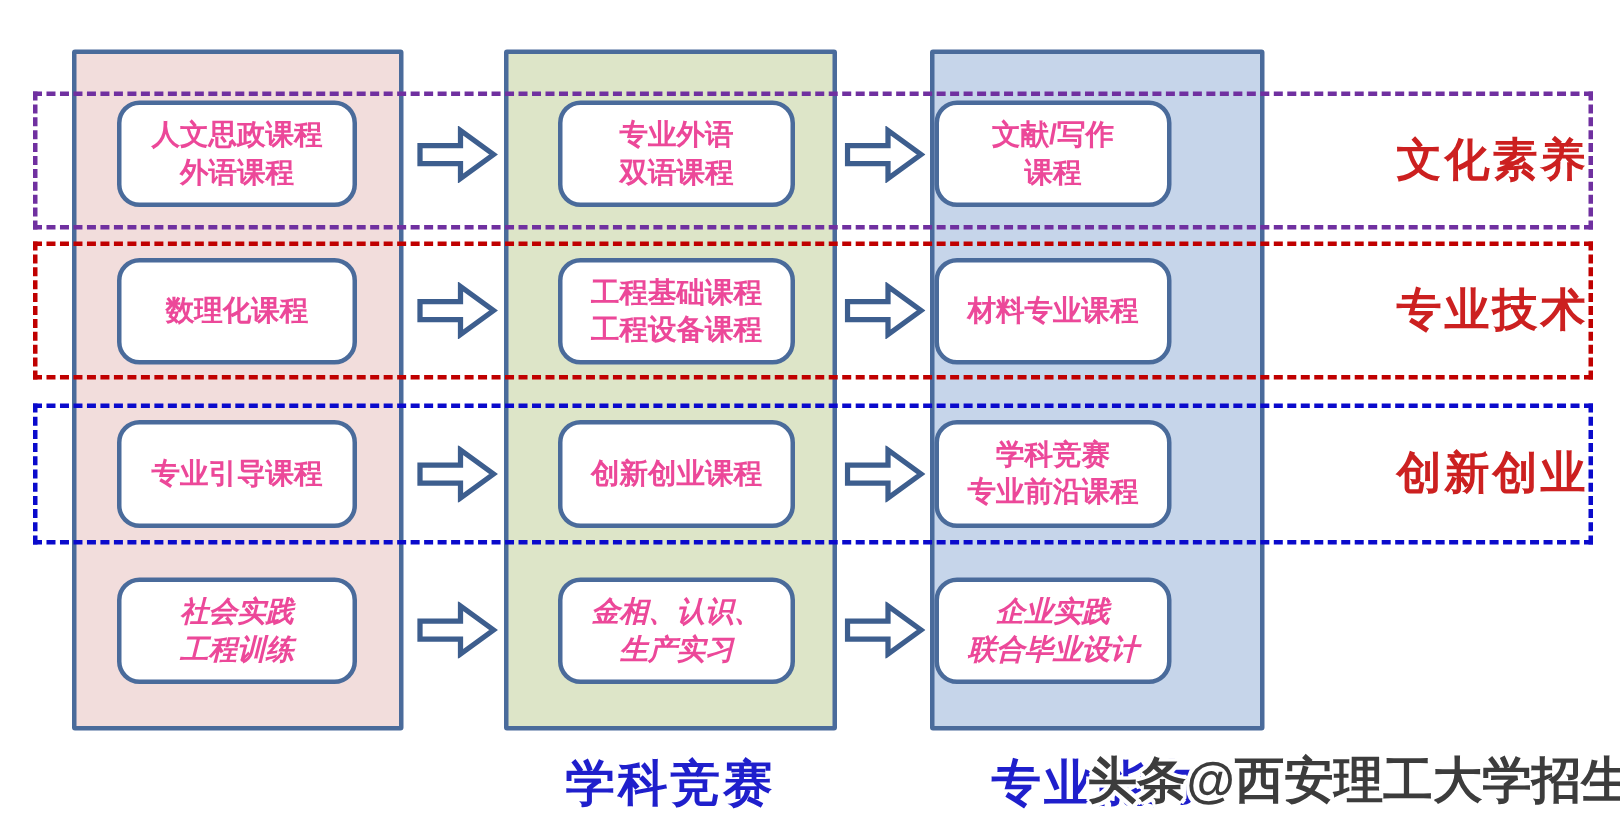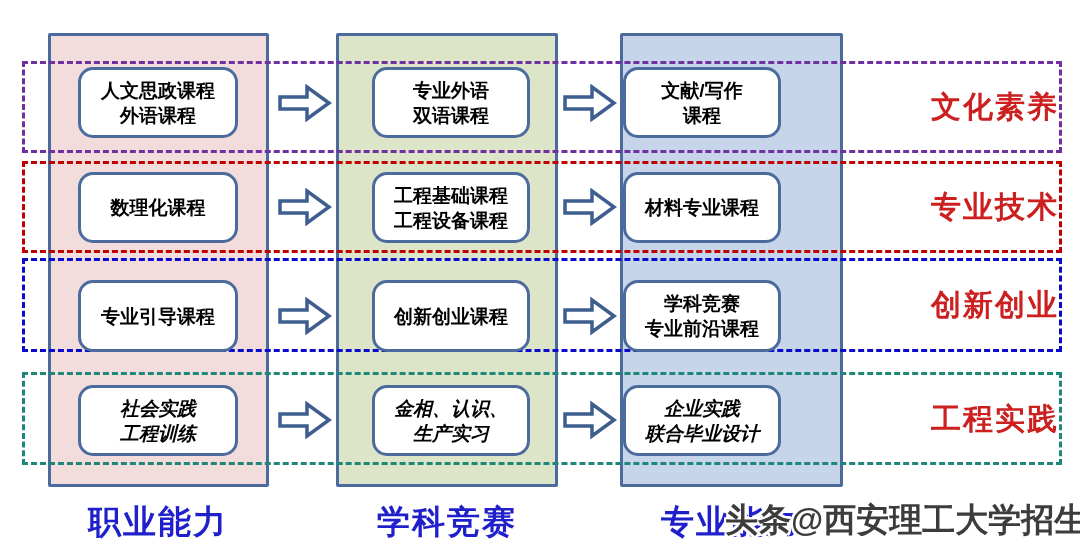--- a/index.html
+++ b/index.html
@@ -23,42 +23,42 @@
 
   
   .band{
     position:absolute;left:22px;width:1040px;
     border:3px dashed;
     box-sizing:border-box;
     background:transparent;
   }
   .band-1{top:61px;height:92px;border-color:#7030A0;}
   .band-2{top:161px;height:92px;border-color:#C00000;}
-  .band-3{top:258px;height:94px;border-color:#0A0ACC;}
+  .band-3{top:269px;height:94px;border-color:#0A0ACC;}
   .band-4{top:372px;height:93px;border-color:#1E8878;}
   .band-label{
     position:absolute;right:0;top:50%;
     transform:translateY(-50%);
     width:220px;text-align:right;
     font-size:30px;font-weight:bold;
     color:#CC2020;letter-spacing:2px;
     white-space:nowrap;
   }
 
   
   .box{
     position:absolute;
     background:#ffffff;
     border:3px solid #4A6B9B;
     border-radius:15px;
     box-sizing:border-box;
     display:flex;flex-direction:column;
     justify-content:center;align-items:center;
     text-align:center;
-    font-size:19px;font-weight:600;color:#000000;
+    font-size:19px;font-weight:600;color:#ec4899;
     line-height:25px;
     z-index:3;
   }
   .bc1{left:78px;width:160px;}
   .bc2{left:372px;width:158px;}
   .bc3{left:623px;width:158px;}
   .br1{top:67px;height:71px;}
   .br2{top:172px;height:71px;}
   .br3{top:280px;height:72px;}
   .br4{top:385px;height:71px;font-style:italic;}
@@ -112,23 +112,20 @@
 
   <div class="band band-1">
     <div class="band-label">文化素养</div>
   </div>
   <div class="band band-2">
     <div class="band-label">专业技术</div>
   </div>
   <div class="band band-3">
     <div class="band-label">创新创业</div>
   </div>
-  <div class="band band-4">
-    <div class="band-label">工程实践</div>
-  </div>
 
   <div class="box bc1 br1">
     <span>人文思政课程</span>
     <span>外语课程</span>
   </div>
   <div class="box bc1 br3">
     <span>专业引导课程</span>
     <span></span>
   </div>
   <div class="box bc1 br2">
@@ -192,19 +189,18 @@
   <svg class="arrow ag2 ar2" viewBox="0 0 54 38">
       <polygon points="2,13 29,13 29,3 51,19 29,35 29,25 2,25" fill="#ffffff" stroke="#3D5E8E" stroke-width="3.5"></polygon>
     </svg>
   <svg class="arrow ag2 ar3" viewBox="0 0 54 38">
       <polygon points="2,13 29,13 29,3 51,19 29,35 29,25 2,25" fill="#ffffff" stroke="#3D5E8E" stroke-width="3.5"></polygon>
     </svg>
   <svg class="arrow ag2 ar4" viewBox="0 0 54 38">
       <polygon points="2,13 29,13 29,3 51,19 29,35 29,25 2,25" fill="#ffffff" stroke="#3D5E8E" stroke-width="3.5"></polygon>
     </svg>
 
-  <div class="col-label cl-1">职业能力</div>
   <div class="col-label cl-2">学科竞赛</div>
   <div class="col-label cl-3">专业能力</div>
 
   <div class="watermark">头条@西安理工大学招生办</div>
 
 </div>
 
 </body></html>

